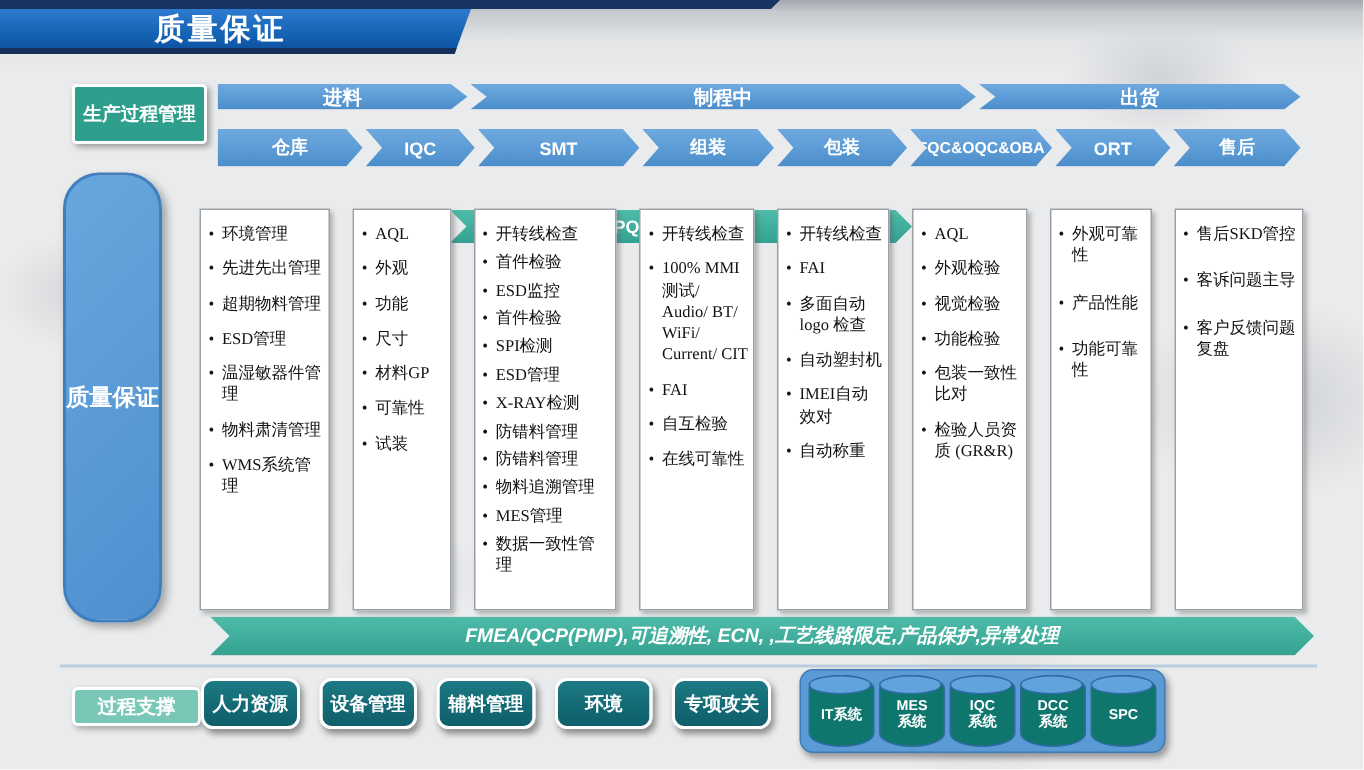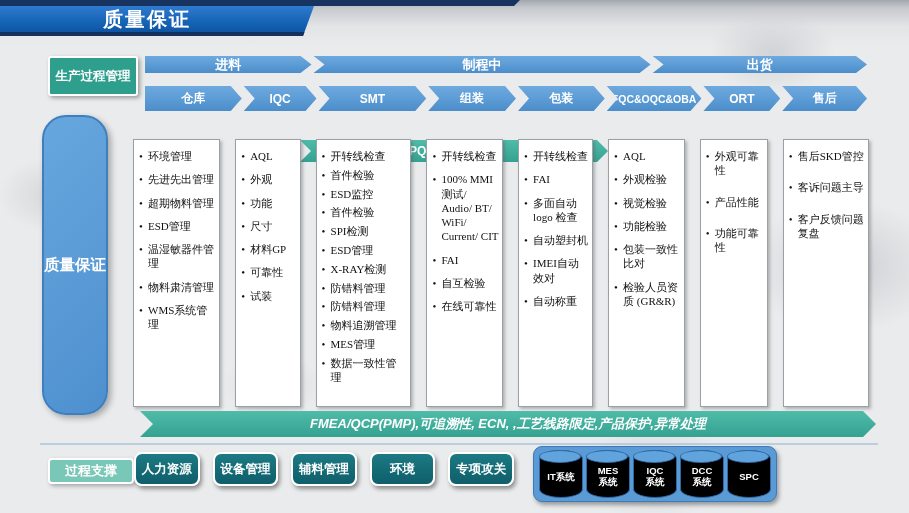--- a/index.html
+++ b/index.html
@@ -96,21 +96,21 @@
     color:#fff;font-size:12.5px;font-weight:bold;box-sizing:border-box;white-space:nowrap;text-align:center;
   }
   
   .systems{
     position:absolute;left:533px;top:446px;width:244px;height:56px;
     background:#5b9bd5;border:1px solid #3d7ab8;border-radius:9px;box-shadow:2px 3px 4px rgba(0,0,0,.35);
     display:flex;align-items:center;justify-content:space-between;padding:0 5px;box-sizing:border-box;
   }
   .cyl{
     position:relative;width:44px;height:48px;
-    background:#000000;border:1px solid #2f6aa5;border-radius:22px/9px;box-sizing:border-box;
+    background:#0f766e;border:1px solid #2f6aa5;border-radius:22px/9px;box-sizing:border-box;
     display:flex;align-items:center;justify-content:center;
   }
   .cyl::before{
     content:"";position:absolute;top:-1px;left:-1px;width:42px;height:13px;
     background:#61a3dc;border:1px solid #2f6aa5;border-radius:50%;box-sizing:border-box;
   }
   .cyl span{
     position:relative;color:#fff;font-size:9.5px;font-weight:bold;text-align:center;
     line-height:1.15;white-space:pre-line;margin-top:6px;
   }

